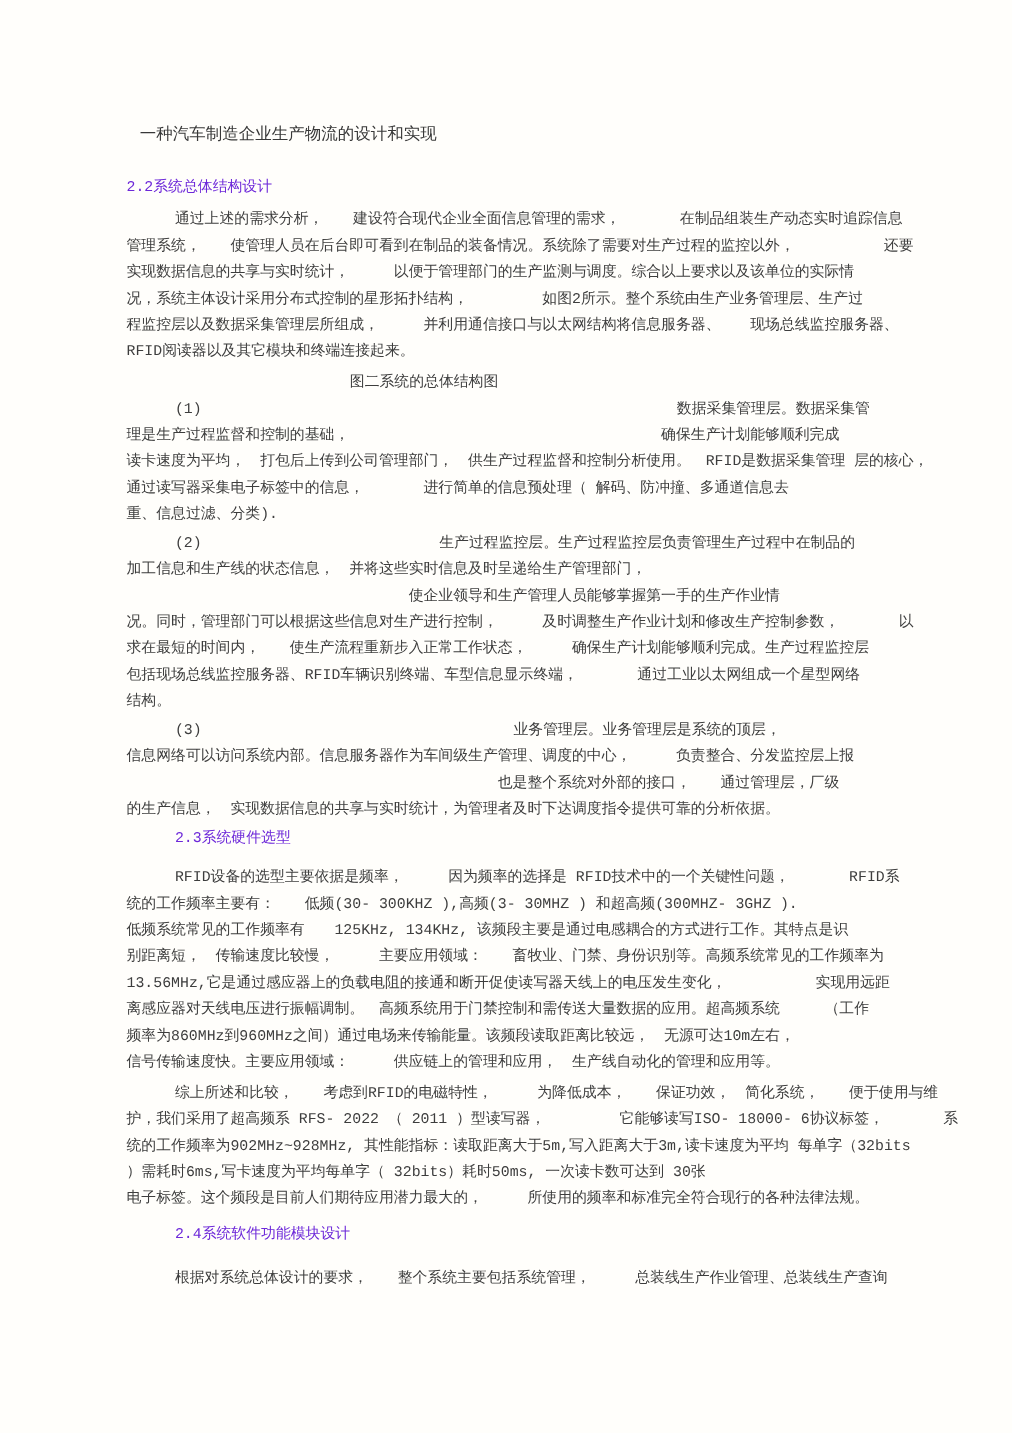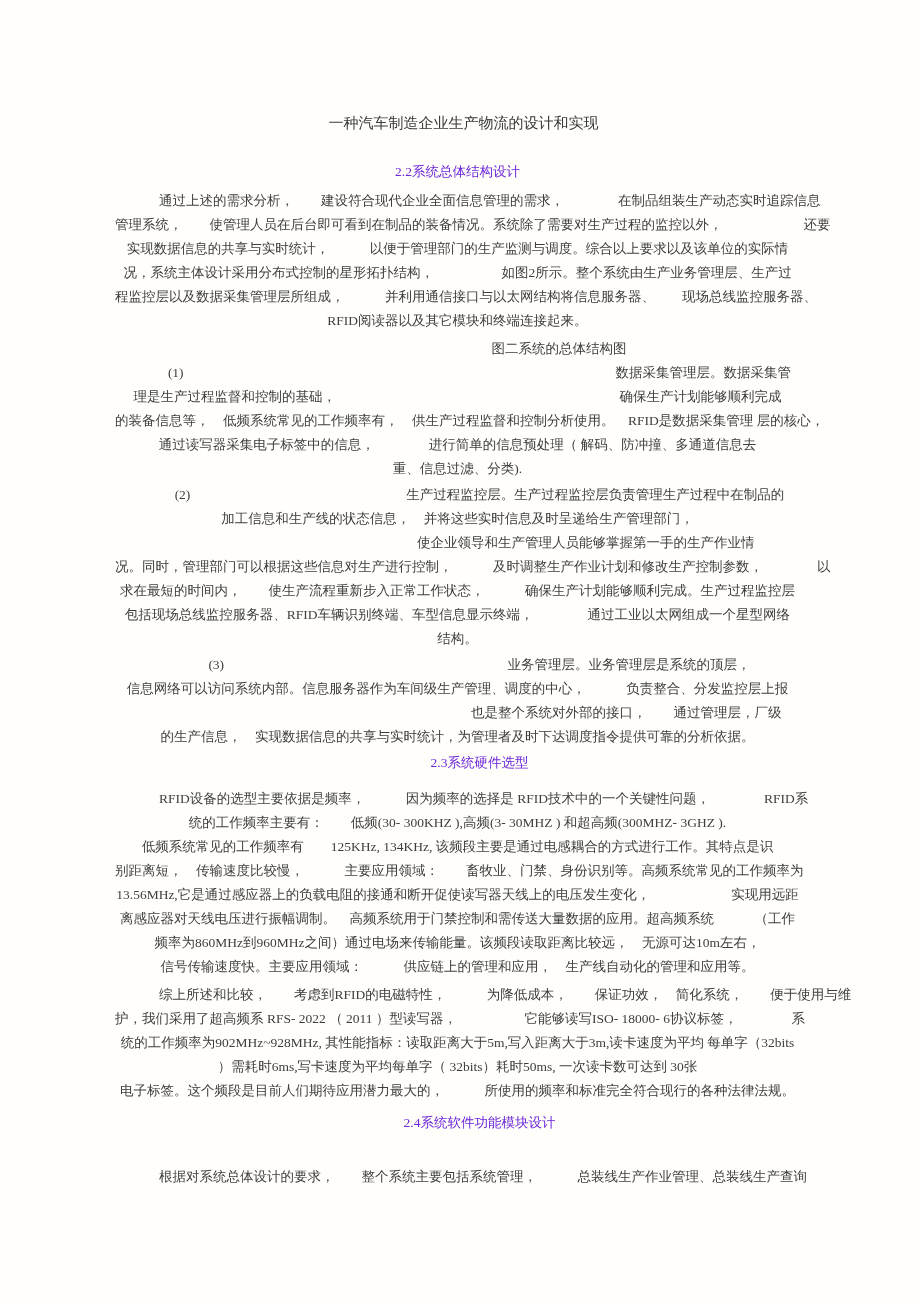--- a/index.html
+++ b/index.html
@@ -5,25 +5,24 @@
   html, body { margin: 0; padding: 0; background: #ffffff; }
   .page {
     position: relative;
     width: 920px;
     height: 1303px;
     margin: 0 auto;
     background: #fffefb;
     overflow: hidden;
     box-sizing: border-box;
     padding: 110px 120px 0 115px;
-    font-family: Liberation Serif, serif;
+    font-family: Liberation Mono, monospace;
     color: #3d3d3d;
     font-size: 13.5px;
     line-height: 24px;
-    text-align: center;
   }
   .block { white-space: pre; }
   .line { white-space: pre; overflow: visible; }
   .block.title .line {
     font-size: 15px;
     line-height: 26px;
     padding-left: 12px;
     color: #383838;
   }
   .block.heading .line { color: #6d28d9; }
@@ -32,21 +31,21 @@
   .block.caption .line { padding-left: 203px; }
 </style>
 </head>
 <body>
 
 <div class="page" id="page" style="background: rgb(255, 254, 251); color: rgb(61, 61, 61);">
     <div class="block title" style="margin-top: 0px;"><div class="line">一种汽车制造企业生产物流的设计和实现</div></div>
     <div class="block heading" style="margin-top: 24px;"><div class="line">2.2系统总体结构设计</div></div>
     <div class="block paragraph" style="margin-top: 5px;"><div class="line">通过上述的需求分析，　　建设符合现代企业全面信息管理的需求，　　　　在制品组装生产动态实时追踪信息</div><div class="line">管理系统，　　使管理人员在后台即可看到在制品的装备情况。系统除了需要对生产过程的监控以外，　　　　　　还要</div><div class="line">实现数据信息的共享与实时统计，　　　以便于管理部门的生产监测与调度。综合以上要求以及该单位的实际情</div><div class="line">况，系统主体设计采用分布式控制的星形拓扑结构，　　　　　如图2所示。整个系统由生产业务管理层、生产过</div><div class="line">程监控层以及数据采集管理层所组成，　　　并利用通信接口与以太网结构将信息服务器、　　现场总线监控服务器、</div><div class="line">RFID阅读器以及其它模块和终端连接起来。</div></div>
     <div class="block caption" style="margin-top: 4px;"><div class="line">图二系统的总体结构图</div></div>
-    <div class="block paragraph" style="margin-top: 0px;"><div class="line">(1)　　　　　　　　　　　　　　　　　　　　　　　　　　　　　　　　数据采集管理层。数据采集管</div><div class="line">理是生产过程监督和控制的基础，　　　　　　　　　　　　　　　　　　　　　确保生产计划能够顺利完成</div><div class="line">的装备信息等，　低频系统常见的工作频率有，　供生产过程监督和控制分析使用。　RFID是数据采集管理 层的核心，</div><div class="line">通过读写器采集电子标签中的信息，　　　　进行简单的信息预处理（ 解码、防冲撞、多通道信息去</div><div class="line">重、信息过滤、分类).</div></div>
+    <div class="block paragraph" style="margin-top: 0px;"><div class="line">(1)　　　　　　　　　　　　　　　　　　　　　　　　　　　　　　　　数据采集管理层。数据采集管</div><div class="line">理是生产过程监督和控制的基础，　　　　　　　　　　　　　　　　　　　　　确保生产计划能够顺利完成</div><div class="line">读卡速度为平均，　打包后上传到公司管理部门，　供生产过程监督和控制分析使用。　RFID是数据采集管理 层的核心，</div><div class="line">通过读写器采集电子标签中的信息，　　　　进行简单的信息预处理（ 解码、防冲撞、多通道信息去</div><div class="line">重、信息过滤、分类).</div></div>
     <div class="block paragraph" style="margin-top: 2px;"><div class="line">(2)　　　　　　　　　　　　　　　　生产过程监控层。生产过程监控层负责管理生产过程中在制品的</div><div class="line">加工信息和生产线的状态信息，　并将这些实时信息及时呈递给生产管理部门，</div><div class="line">　　　　　　　　　　　　　　　　　　　使企业领导和生产管理人员能够掌握第一手的生产作业情</div><div class="line">况。同时，管理部门可以根据这些信息对生产进行控制，　　　及时调整生产作业计划和修改生产控制参数，　　　　以</div><div class="line">求在最短的时间内，　　使生产流程重新步入正常工作状态，　　　确保生产计划能够顺利完成。生产过程监控层</div><div class="line">包括现场总线监控服务器、RFID车辆识别终端、车型信息显示终端，　　　　通过工业以太网组成一个星型网络</div><div class="line">结构。</div></div>
     <div class="block paragraph" style="margin-top: 2px;"><div class="line">(3)　　　　　　　　　　　　　　　　　　　　　业务管理层。业务管理层是系统的顶层，</div><div class="line">信息网络可以访问系统内部。信息服务器作为车间级生产管理、调度的中心，　　　负责整合、分发监控层上报</div><div class="line">　　　　　　　　　　　　　　　　　　　　　　　　　也是整个系统对外部的接口，　　通过管理层，厂级</div><div class="line">的生产信息，　实现数据信息的共享与实时统计，为管理者及时下达调度指令提供可靠的分析依据。</div></div>
     <div class="block heading indented" style="margin-top: 2px;"><div class="line">2.3系统硬件选型</div></div>
     <div class="block paragraph" style="margin-top: 12px;"><div class="line">RFID设备的选型主要依据是频率，　　　因为频率的选择是 RFID技术中的一个关键性问题，　　　　RFID系</div><div class="line">统的工作频率主要有：　　低频(30- 300KHZ ),高频(3- 30MHZ ) 和超高频(300MHZ- 3GHZ ).</div><div class="line">低频系统常见的工作频率有　　125KHz, 134KHz, 该频段主要是通过电感耦合的方式进行工作。其特点是识</div><div class="line">别距离短，　传输速度比较慢，　　　主要应用领域：　　畜牧业、门禁、身份识别等。高频系统常见的工作频率为</div><div class="line">13.56MHz,它是通过感应器上的负载电阻的接通和断开促使读写器天线上的电压发生变化，　　　　　　实现用远距</div><div class="line">离感应器对天线电压进行振幅调制。　高频系统用于门禁控制和需传送大量数据的应用。超高频系统　　　（工作</div><div class="line">频率为860MHz到960MHz之间）通过电场来传输能量。该频段读取距离比较远，　无源可达10m左右，</div><div class="line">信号传输速度快。主要应用领域：　　　供应链上的管理和应用，　生产线自动化的管理和应用等。</div></div>
     <div class="block paragraph" style="margin-top: 4px;"><div class="line">综上所述和比较，　　考虑到RFID的电磁特性，　　　为降低成本，　　保证功效，　简化系统，　　便于使用与维</div><div class="line">护，我们采用了超高频系 RFS- 2022 （ 2011 ）型读写器，　　　　　它能够读写ISO- 18000- 6协议标签，　　　　系</div><div class="line">统的工作频率为902MHz~928MHz, 其性能指标：读取距离大于5m,写入距离大于3m,读卡速度为平均 每单字（32bits</div><div class="line">）需耗时6ms,写卡速度为平均每单字（ 32bits）耗时50ms, 一次读卡数可达到 30张</div><div class="line">电子标签。这个频段是目前人们期待应用潜力最大的，　　　所使用的频率和标准完全符合现行的各种法律法规。</div></div>
     <div class="block heading indented" style="margin-top: 8px;"><div class="line">2.4系统软件功能模块设计</div></div>
-    <div class="block paragraph" style="margin-top: 30px;"><div class="line">根据对系统总体设计的要求，　　整个系统主要包括系统管理，　　　总装线生产作业管理、总装线生产查询</div></div>
+    <div class="block paragraph" style="margin-top: 16px;"><div class="line">根据对系统总体设计的要求，　　整个系统主要包括系统管理，　　　总装线生产作业管理、总装线生产查询</div></div>
   </div>
 
 </body></html>

